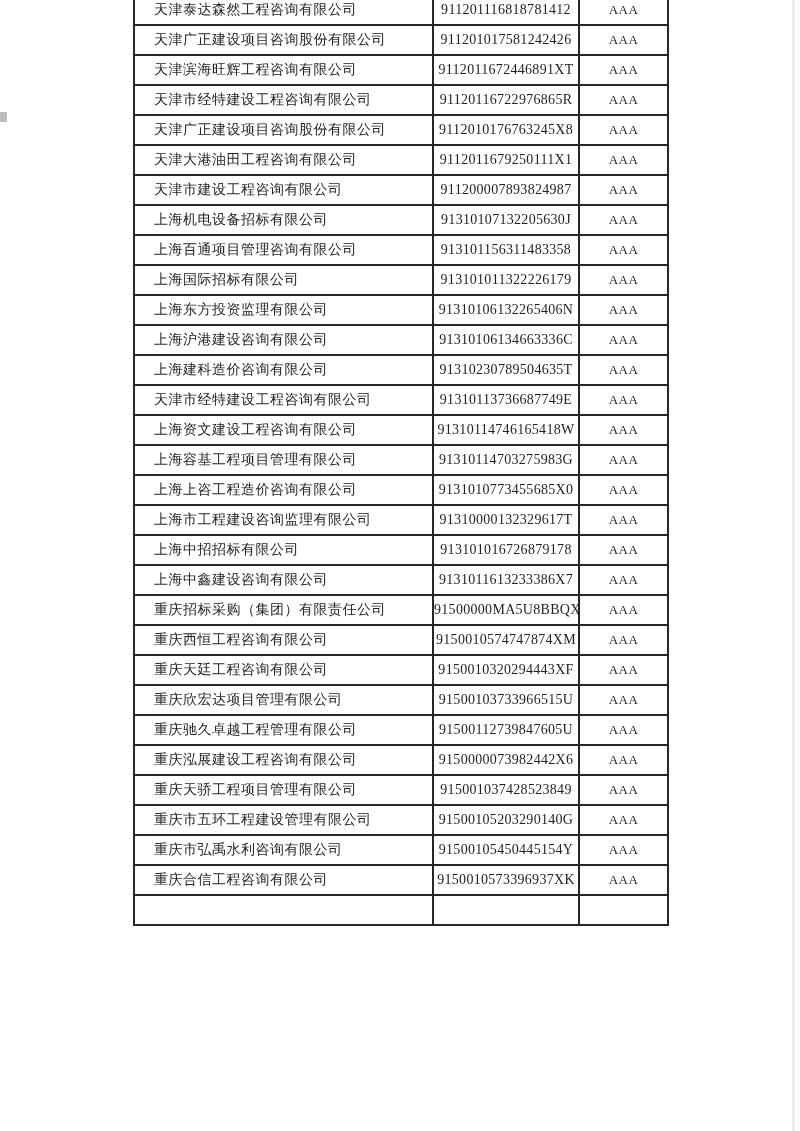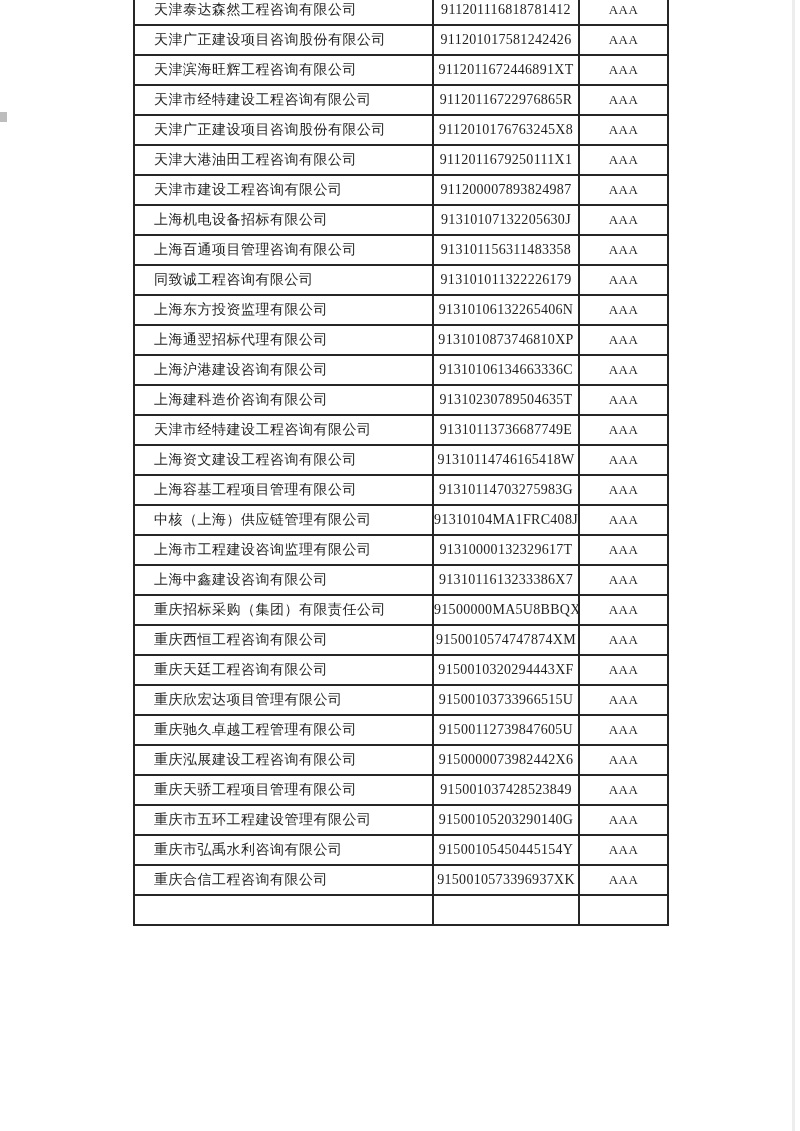--- a/index.html
+++ b/index.html
@@ -121,35 +121,30 @@
         <td class="name-cell">上海机电设备招标有限公司</td>
         <td class="code-cell">91310107132205630J</td>
         <td class="rating-cell">AAA</td>
       </tr>
       <tr>
         <td class="name-cell">上海百通项目管理咨询有限公司</td>
         <td class="code-cell">913101156311483358</td>
         <td class="rating-cell">AAA</td>
       </tr>
       <tr>
-        <td class="name-cell">同致诚工程咨询有限公司</td>
+        <td class="name-cell">上海国际招标有限公司</td>
         <td class="code-cell">913101011322226179</td>
         <td class="rating-cell">AAA</td>
       </tr>
       <tr>
         <td class="name-cell">上海东方投资监理有限公司</td>
         <td class="code-cell">91310106132265406N</td>
         <td class="rating-cell">AAA</td>
       </tr>
       <tr>
-        <td class="name-cell">上海通翌招标代理有限公司</td>
-        <td class="code-cell">9131010873746810XP</td>
-        <td class="rating-cell">AAA</td>
-      </tr>
-      <tr>
         <td class="name-cell">上海沪港建设咨询有限公司</td>
         <td class="code-cell">91310106134663336C</td>
         <td class="rating-cell">AAA</td>
       </tr>
       <tr>
         <td class="name-cell">上海建科造价咨询有限公司</td>
         <td class="code-cell">91310230789504635T</td>
         <td class="rating-cell">AAA</td>
       </tr>
       <tr>
@@ -161,27 +156,32 @@
         <td class="name-cell">上海资文建设工程咨询有限公司</td>
         <td class="code-cell">91310114746165418W</td>
         <td class="rating-cell">AAA</td>
       </tr>
       <tr>
         <td class="name-cell">上海容基工程项目管理有限公司</td>
         <td class="code-cell">91310114703275983G</td>
         <td class="rating-cell">AAA</td>
       </tr>
       <tr>
-        <td class="name-cell">中核（上海）供应链管理有限公司</td>
-        <td class="code-cell">91310104MA1FRC408J</td>
+        <td class="name-cell">上海上咨工程造价咨询有限公司</td>
+        <td class="code-cell">9131010773455685X0</td>
         <td class="rating-cell">AAA</td>
       </tr>
       <tr>
         <td class="name-cell">上海市工程建设咨询监理有限公司</td>
         <td class="code-cell">91310000132329617T</td>
+        <td class="rating-cell">AAA</td>
+      </tr>
+      <tr>
+        <td class="name-cell">上海中招招标有限公司</td>
+        <td class="code-cell">913101016726879178</td>
         <td class="rating-cell">AAA</td>
       </tr>
       <tr>
         <td class="name-cell">上海中鑫建设咨询有限公司</td>
         <td class="code-cell">9131011613233386X7</td>
         <td class="rating-cell">AAA</td>
       </tr>
       <tr>
         <td class="name-cell">重庆招标采购（集团）有限责任公司</td>
         <td class="code-cell">91500000MA5U8BBQXB</td>

